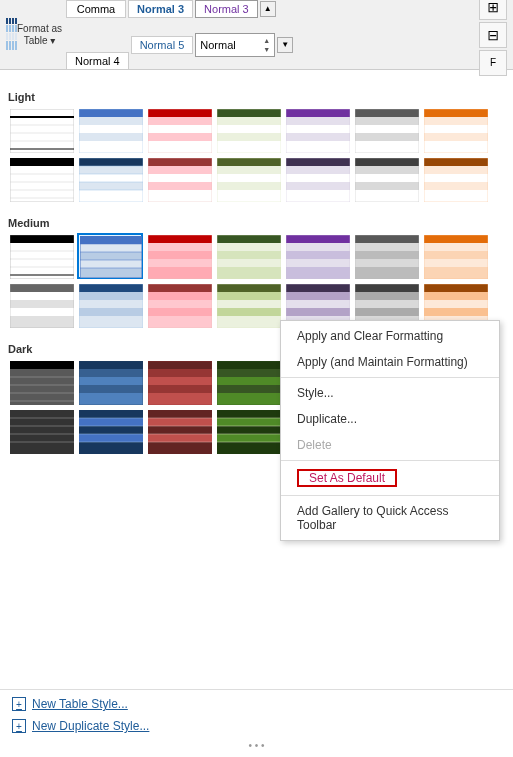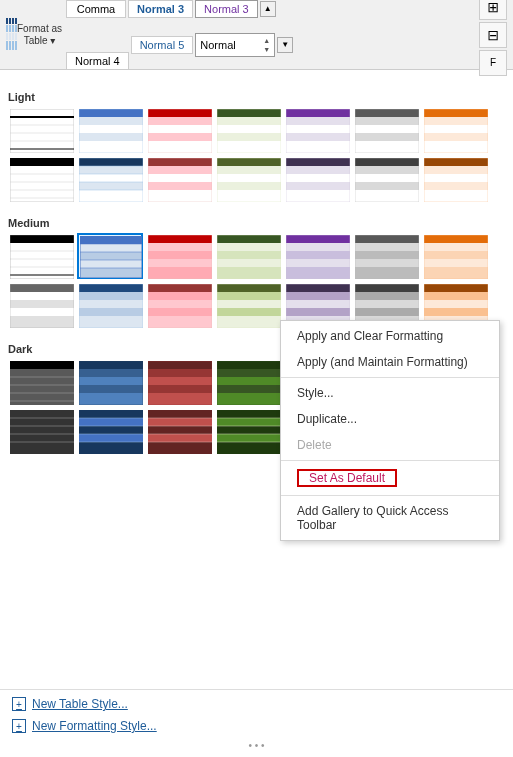--- a/index.html
+++ b/index.html
@@ -784,16 +784,16 @@
   <div class="context-menu-item">Add Gallery to Quick Access Toolbar</div>
 </div>
 
 <div class="bottom-bar">
   <div class="bottom-btn">
     <span class="btn-icon" style="background:none; border: 1px solid #1f5c99; width:14px; height:14px; display:inline-flex; align-items:center; justify-content:center; font-size:10px; color:#1f5c99;">+</span>
     <span>New Table Style...</span>
   </div>
   <div class="bottom-btn">
     <span class="btn-icon" style="background:none; border: 1px solid #1f5c99; width:14px; height:14px; display:inline-flex; align-items:center; justify-content:center; font-size:10px; color:#1f5c99;">+</span>
-    <span>New Formatting Style...</span>
+    <span>New Duplicate Style...</span>
   </div>
   <div class="dots-row">• • •</div>
 </div>
 
 </body></html>

